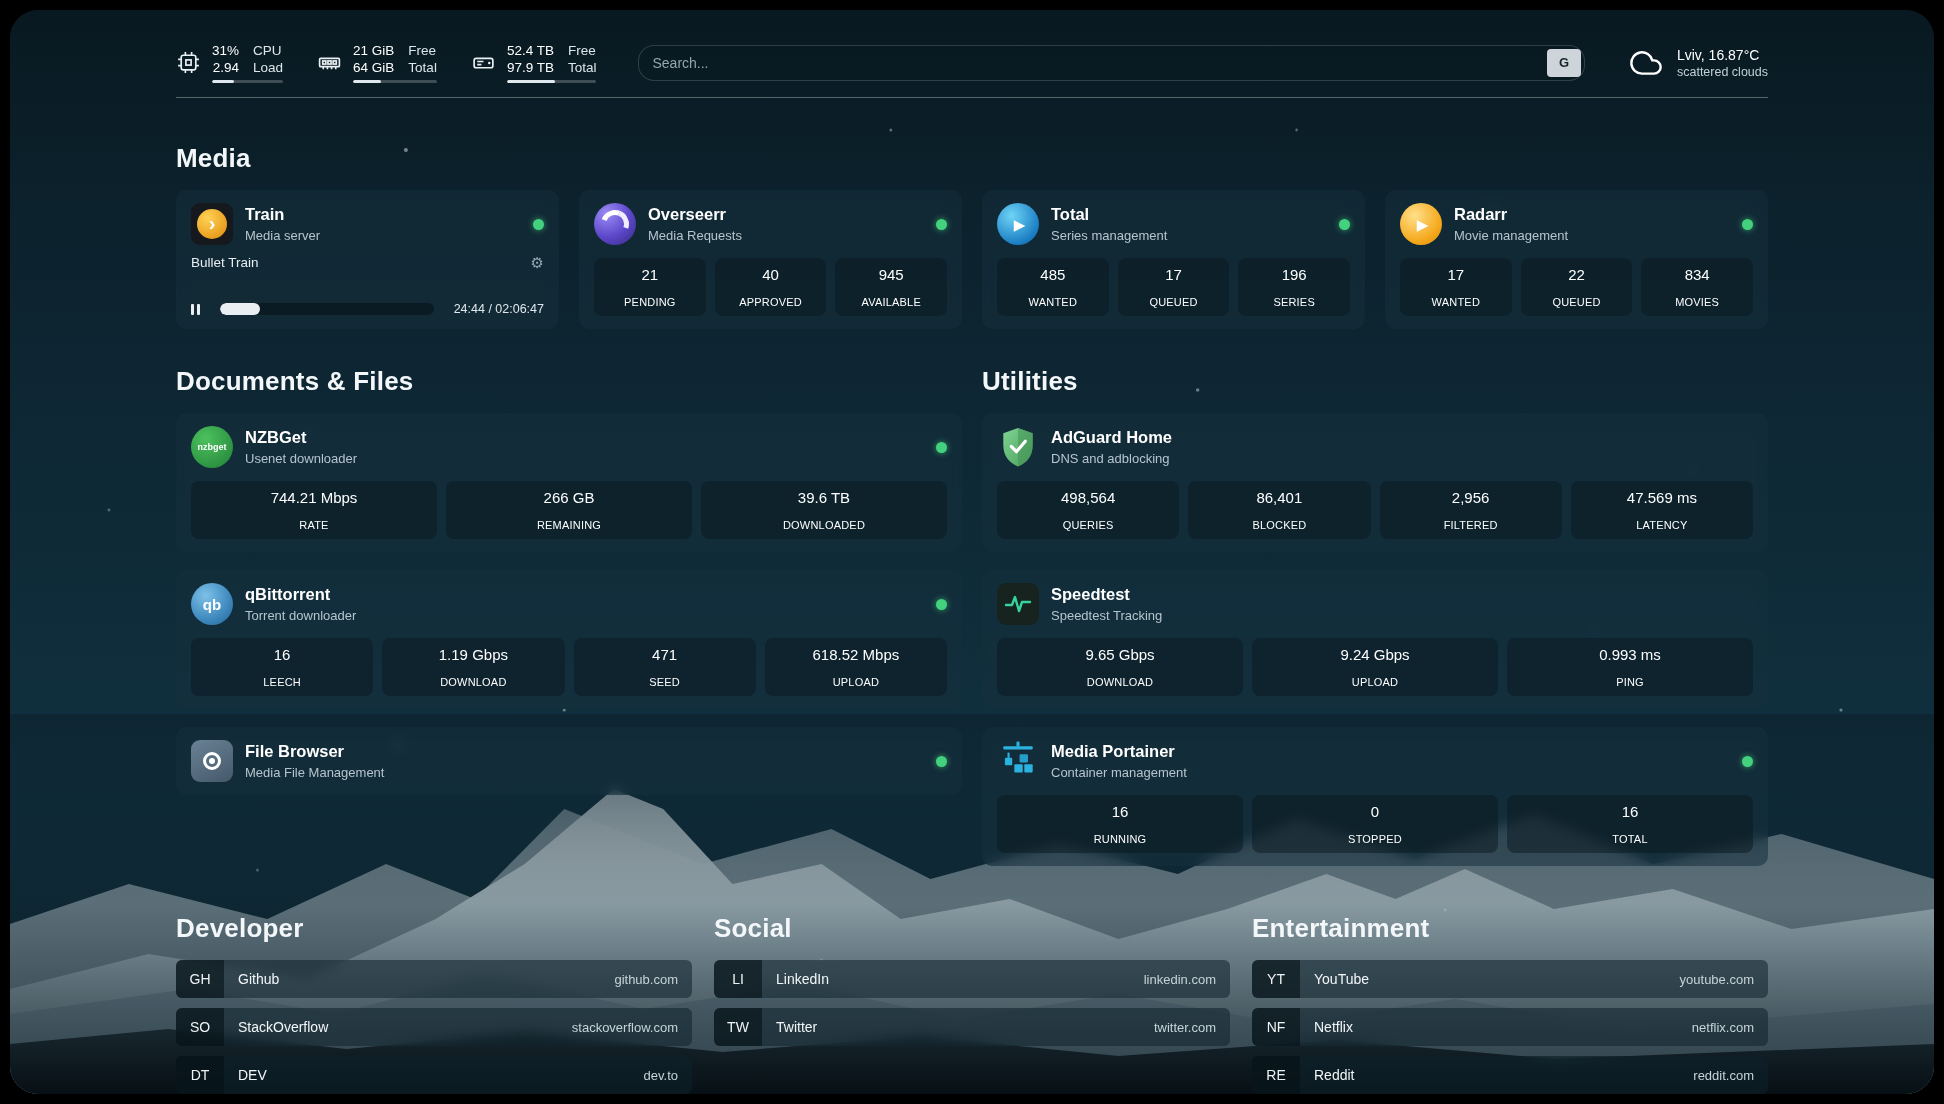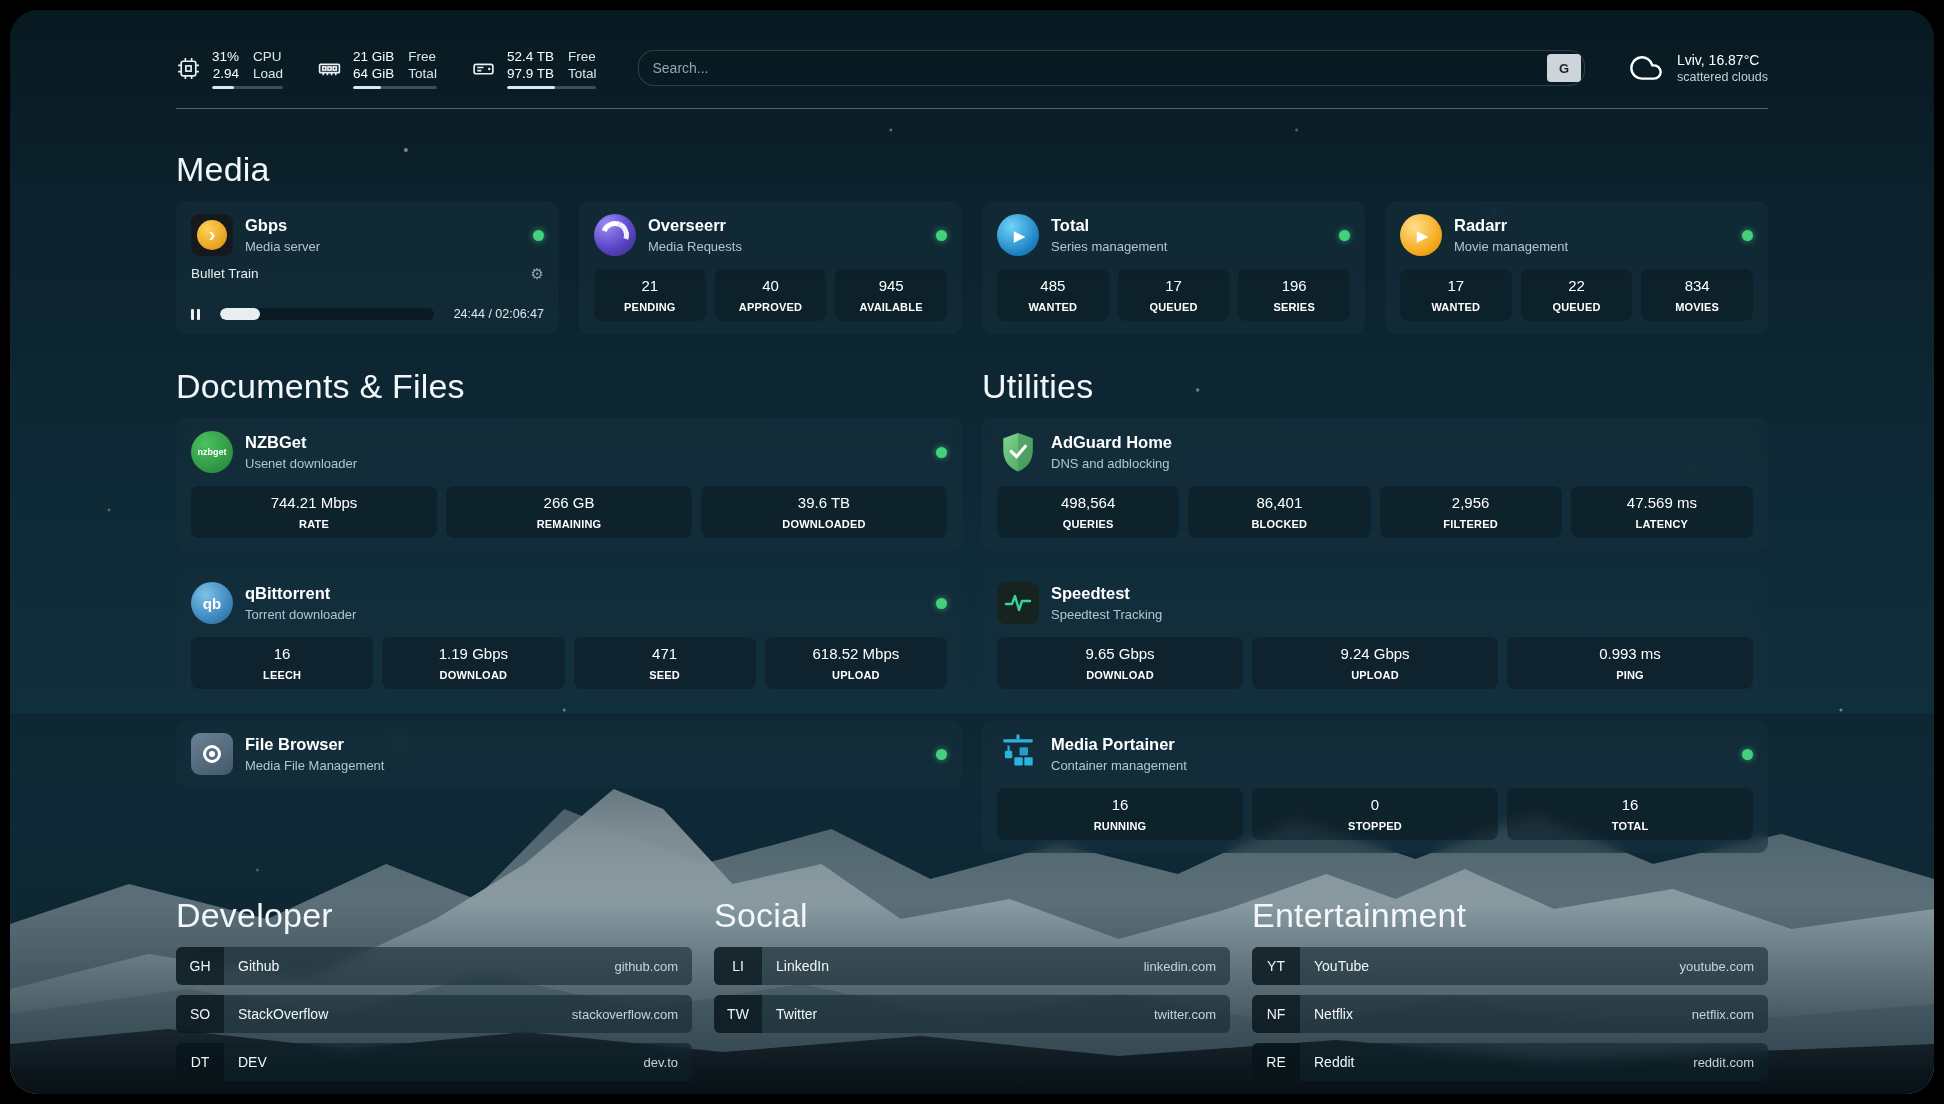--- a/index.html
+++ b/index.html
@@ -31,39 +31,39 @@
   .searchbar input::placeholder{color:#93a7b1}
   .g-btn{width:34px;height:28px;border:none;border-radius:4px;background:#cdd5da;color:#17242c;
     font-weight:700;font-size:13px;cursor:pointer;font-family:inherit}
   .weather{display:flex;gap:12px;color:#fff}
   .cloud{width:38px;height:32px;stroke:#fff;fill:none;stroke-width:1.8;flex:0 0 38px}
   .wx-loc{font-size:14px}
   .wx-cond{font-size:12.5px;color:#c3d0d7;margin-top:2px}
   .divider{height:1px;background:rgba(255,255,255,.32);margin-top:12px}
 
   
-  .section-title{font-size:34px;font-weight:400;color:#f3f7f9;letter-spacing:.2px;line-height:32px}
+  .section-title{font-size:26px;font-weight:700;color:#f3f7f9;letter-spacing:.2px;line-height:32px}
   .media-title{margin-top:44px}
   .media-grid{display:grid;grid-template-columns:repeat(4,1fr);gap:20px;margin-top:16px}
   .two-col{display:grid;grid-template-columns:1fr 1fr;gap:20px;margin-top:36px;align-items:start}
   .col .section-title{margin-bottom:16px}
   .stack{display:flex;flex-direction:column;gap:18px}
 
   .tile{background:rgba(21,47,60,.55);border-radius:10px;padding:13px 15px;
     backdrop-filter:blur(6px);display:flex;flex-direction:column;cursor:pointer}
   .tile-head{display:flex;align-items:center;gap:12px}
   .tile-meta{display:flex;flex-direction:column}
   .tile-title{font-size:16.5px;font-weight:600;color:#fff;line-height:1.2}
   .tile-sub{font-size:13px;color:#b6c5cd;margin-top:3px}
   .dot{width:11px;height:11px;border-radius:50%;background:#43d17e;margin-left:auto;
     box-shadow:0 0 6px rgba(67,209,126,.7);flex:0 0 11px}
   .stats{display:flex;gap:9px;margin-top:auto;padding-top:13px}
   .stat{flex:1;background:rgba(9,24,32,.5);border-radius:8px;padding:8px 4px;text-align:center}
   .stat-v{font-size:15px;color:#fff;line-height:18px}
-  .stat-l{font-size:11px;font-weight:700;color:#fff;margin-top:6px;letter-spacing:.2px}
+  .stat-l{font-size:11px;font-weight:400;color:#fff;margin-top:12px;letter-spacing:.2px}
 
   
   .plex-now{display:flex;align-items:center;margin-top:10px}
   .plex-track{font-size:13.5px;color:#e8eef1}
   .gear{margin-left:auto;color:#93a7b1;font-size:15px;cursor:pointer;line-height:1}
   .plex-progress{display:flex;align-items:center;gap:20px;margin-top:auto;padding-top:9px}
   .pause{display:flex;gap:2.5px;cursor:pointer}
   .pause i{width:3px;height:11px;background:#e8eef1;border-radius:1px}
   .ptrack{flex:1;height:12px;background:rgba(5,16,22,.55);border-radius:6px;overflow:hidden;cursor:pointer}
   .pfill{display:block;height:100%;background:#e8eef1;border-radius:6px}
@@ -249,21 +249,21 @@
       <div class="tile">
         <div class="tile-head">
           <div class="svc-icon">
             <div class="plex-box">
                   <div class="plex-circle">
                     <span class="plex-chevron">›</span>
                   </div>
                 </div>
           </div>
           <div class="tile-meta">
-            <div class="tile-title">Gbps</div>
+            <div class="tile-title">Train</div>
             <div class="tile-sub">Media server</div>
           </div>
           <span class="dot"></span>
         </div>
         <div class="plex-now">
           <span class="plex-track">Bullet Train</span>
           <span class="gear">⚙</span>
         </div>
         <div class="plex-progress">
           <span class="pause">

